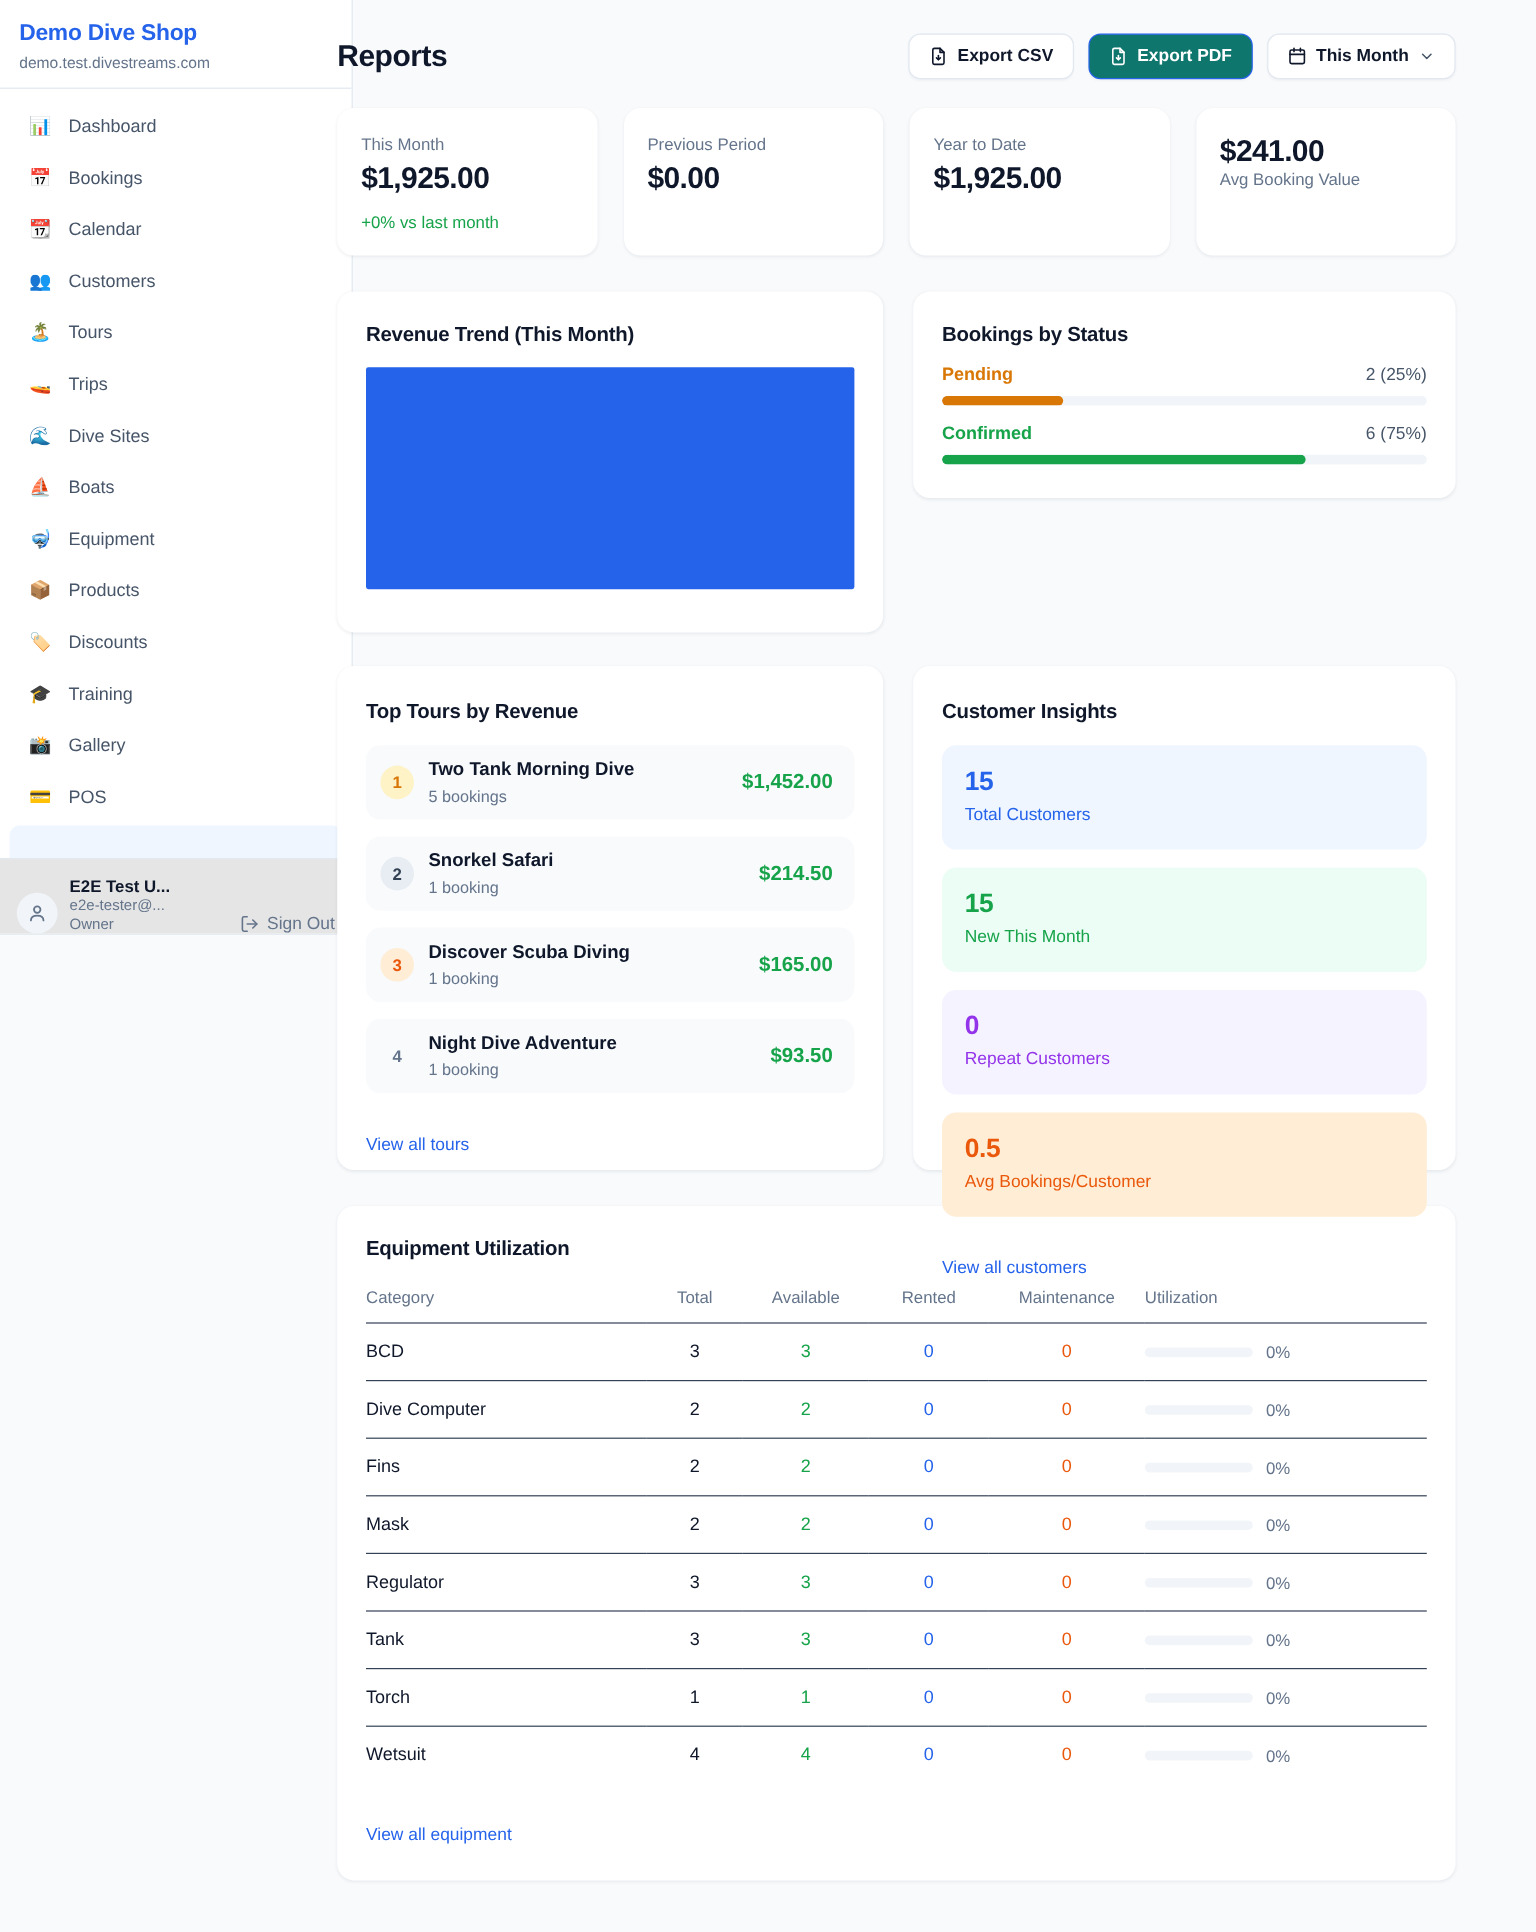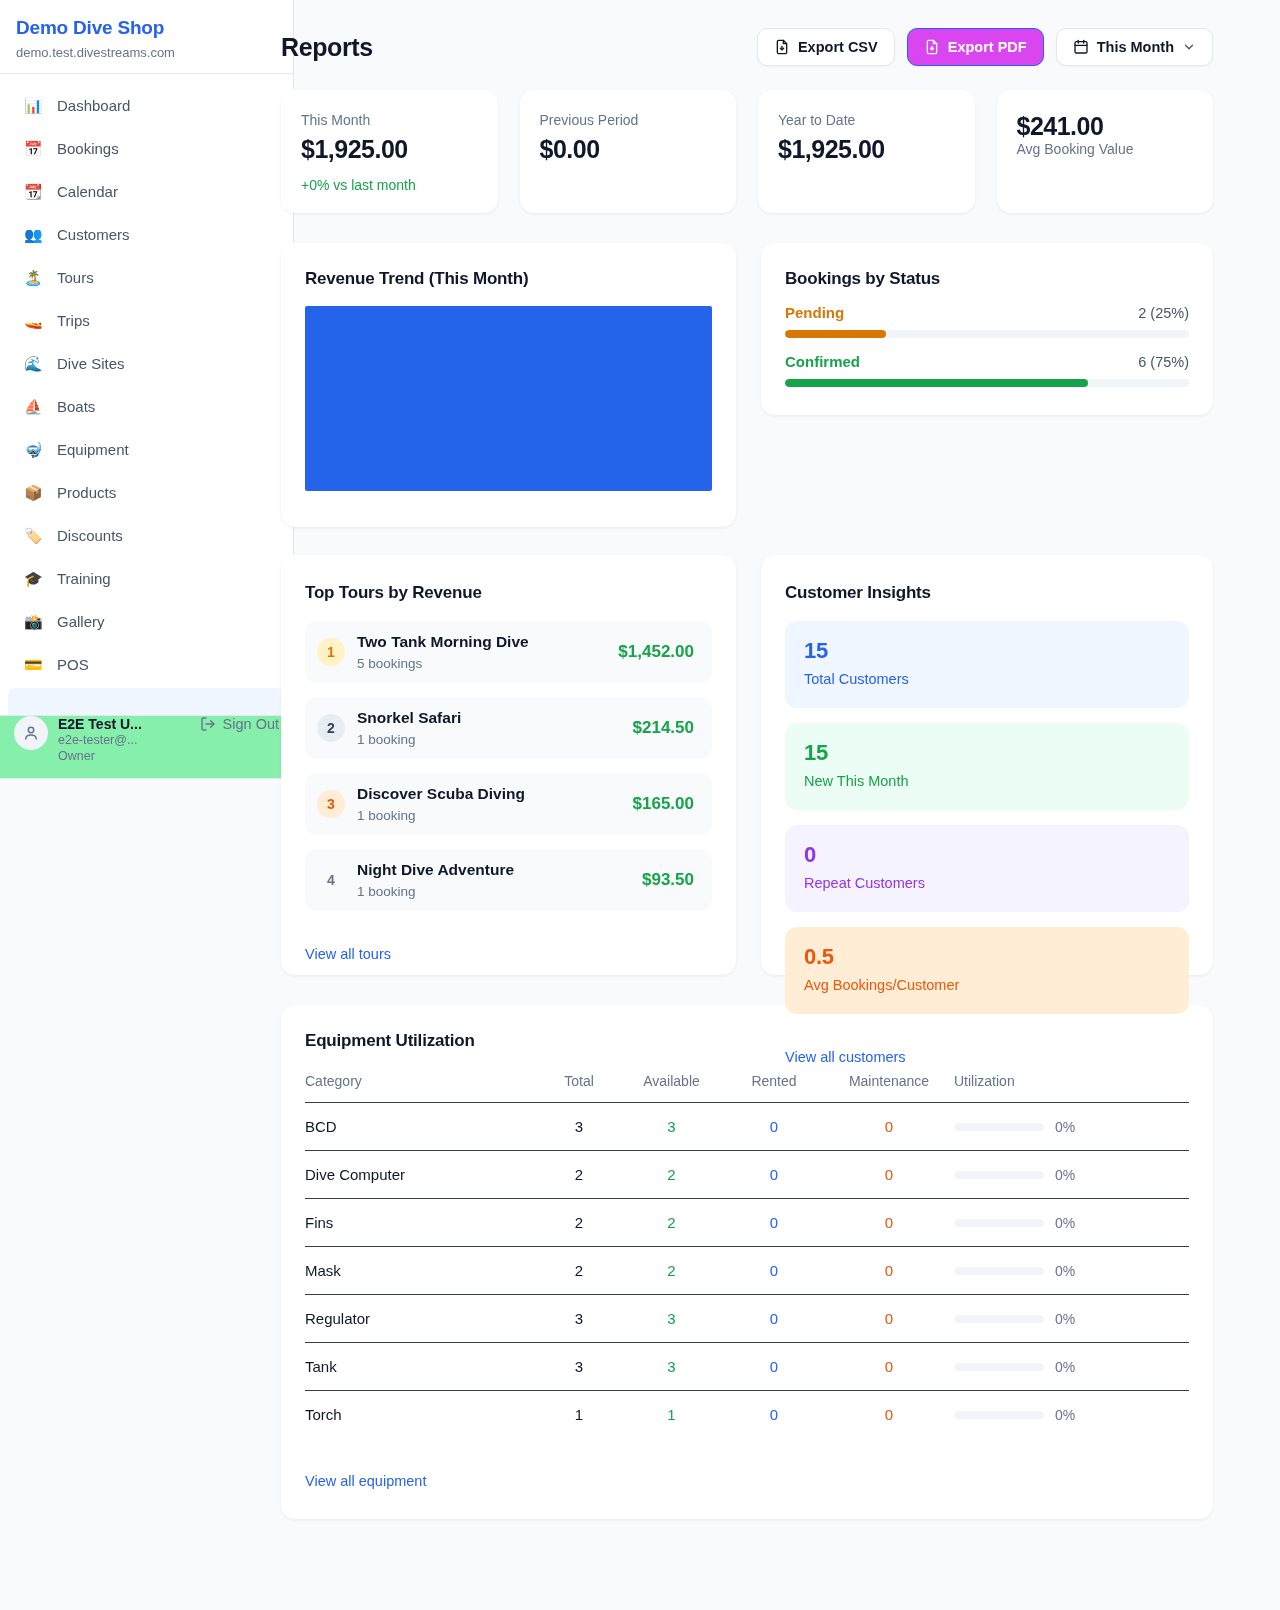--- a/index.html
+++ b/index.html
@@ -23,22 +23,22 @@
   .nav { padding:10px 8px 0; position:relative; flex:1; overflow:hidden; }
   .nav-item {
     height:43px; display:flex; align-items:center; gap:13px;
     padding:0 16px; font-size:15px; color:#475569; border-radius:8px; cursor:pointer;
   }
   .nav-item .icon { width:20px; text-align:center; font-size:15px; line-height:1; }
   .nav-item-active-partial {
     height:40px; margin:2px 0 0; background:#eff6ff; border-radius:8px;
   }
   .user-section {
-    height:63px; border-top:1px solid #e2e8f0; background:#86efac;
-    display:flex; align-items:flex-start; padding:0 14px; gap:10px;
+    height:63px; border-top:1px solid #e2e8f0; background:#e5e5e5;
+    display:flex; align-items:flex-end; padding:0 14px; gap:10px;
   }
   .avatar {
     width:34px; height:34px; border-radius:50%; background:#f1f5f9;
     display:flex; align-items:center; justify-content:center; color:#64748b; flex:none;
   }
   .user-info { line-height:16px; overflow:hidden; }
   .user-name { font-size:14px; font-weight:bold; color:#0f172a; white-space:nowrap; }
   .user-email, .user-role { font-size:12.5px; color:#64748b; white-space:nowrap; }
   .signout-btn {
     margin-left:auto; display:flex; align-items:center; gap:7px;
@@ -48,21 +48,21 @@
   .main { position:absolute; left:281px; top:28px; width:932px; }
   .page-header { display:flex; align-items:center; justify-content:space-between; }
   .page-title { font-size:25px; font-weight:800; letter-spacing:-0.4px; }
   .header-actions { display:flex; gap:12px; }
   .btn {
     height:38px; display:inline-flex; align-items:center; gap:8px; padding:0 16px;
     background:#fff; border:1px solid #e2e8f0; border-radius:10px;
     font-family:inherit; font-size:14.5px; font-weight:600; color:#0f172a; cursor:pointer;
     box-shadow:0 1px 2px rgba(15,23,42,0.04);
   }
-  .btn-primary { background:#d946ef; border-color:#2563eb; color:#fff; }
+  .btn-primary { background:#0f766e; border-color:#2563eb; color:#fff; }
   .btn svg { flex:none; }
   
   .card { background:#fff; border-radius:14px; box-shadow:0 1px 3px rgba(15,23,42,0.07); }
   .card-title { font-size:17px; font-weight:bold; letter-spacing:-0.2px; }
   
   .stats-grid { margin-top:24px; display:grid; grid-template-columns:repeat(4,1fr); gap:22px; }
   .stat-card { padding:22px 20px; height:123px; }
   .stat-label { font-size:14px; color:#64748b; }
   .stat-value { font-size:25px; font-weight:bold; letter-spacing:-0.5px; margin-top:7px; }
   .stat-delta { font-size:14px; color:#16a34a; margin-top:13px; }
@@ -481,18 +481,33 @@
           <td class="num maintenance">0</td>
           <td>
               <div class="util-cell">
                 <div class="util-track">
                   <div class="util-fill" style="width: 0%;"></div>
                 </div>
                 <span class="util-pct">0%</span>
               </div>
             </td>
         </tr>
+        <tr>
+          <td class="cat">Wetsuit</td>
+          <td class="num">4</td>
+          <td class="num available">4</td>
+          <td class="num rented">0</td>
+          <td class="num maintenance">0</td>
+          <td>
+              <div class="util-cell">
+                <div class="util-track">
+                  <div class="util-fill" style="width: 0%;"></div>
+                </div>
+                <span class="util-pct">0%</span>
+              </div>
+            </td>
+        </tr>
       </tbody>
     </table>
     <a class="view-link">View all equipment</a>
   </div>
 
 </main>
 
 </body></html>

